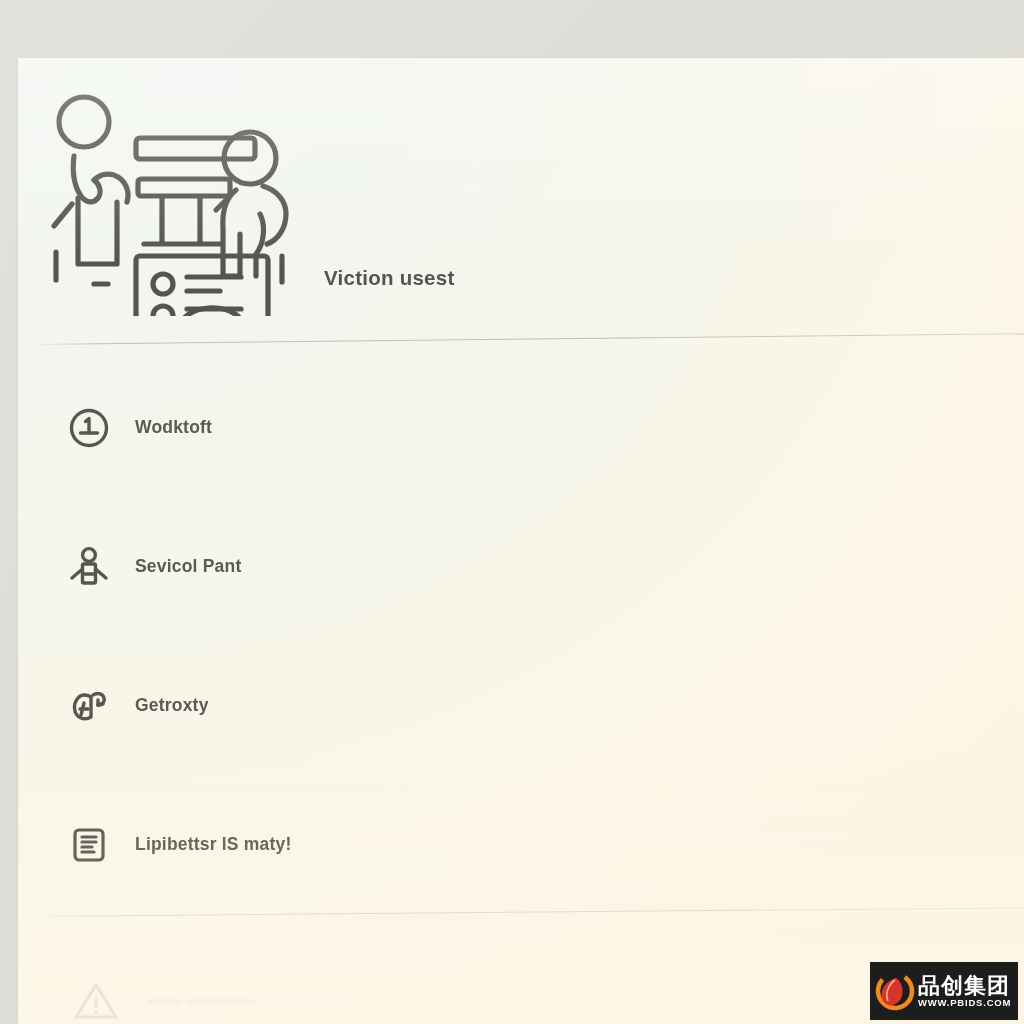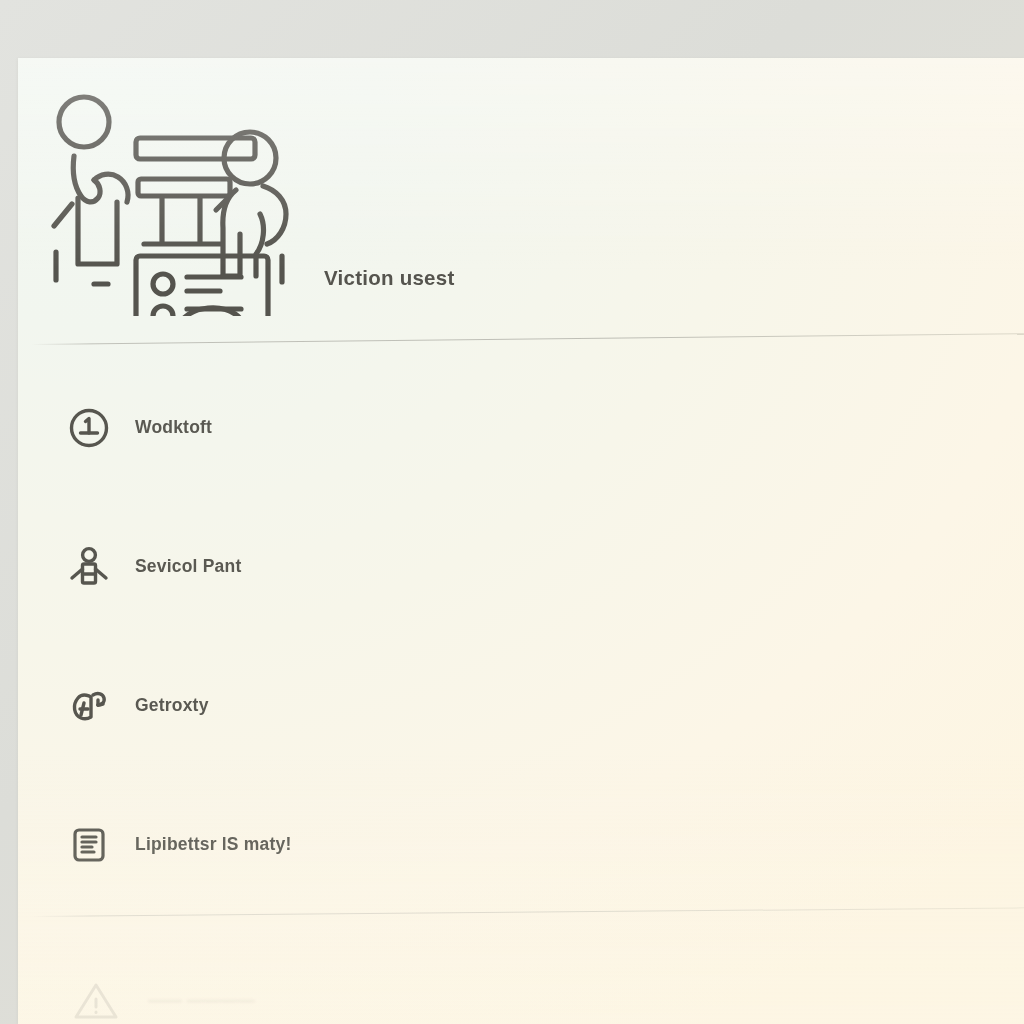--- a/index.html
+++ b/index.html
@@ -321,14 +321,27 @@
           <path d="M26 22 L26 30"></path>
           <path d="M26 35 L26 35.5"></path>
         </svg>
       </span>
       <span id="faded-label">—— ————</span>
     </div>
 
     <div id="softness"></div>
   </div>
 
+  <div id="watermark">
+    <span id="watermark-logo">
+      <svg viewBox="0 0 40 40" width="40" height="40">
+        <circle cx="20" cy="20" r="17" fill="none" stroke="#F08A1E" stroke-width="4.5" stroke-dasharray="82 25" transform="rotate(-55 20 20)"></circle>
+        <path d="M21 7 C8 11 4 22 8 30 C12 37 24 35 27 25 C29 17 26 10 21 7 Z" fill="#D8352A"></path>
+        <path d="M20 9 C13 14 10 23 13 30" fill="none" stroke="#F3B0A0" stroke-width="1.6"></path>
+      </svg>
+    </span>
+    <span id="watermark-text-wrap">
+      <span id="watermark-brand">品创集团</span>
+      <span id="watermark-url">WWW.PBIDS.COM</span>
+    </span>
+  </div>
 
 </div>
 
 </body></html>

